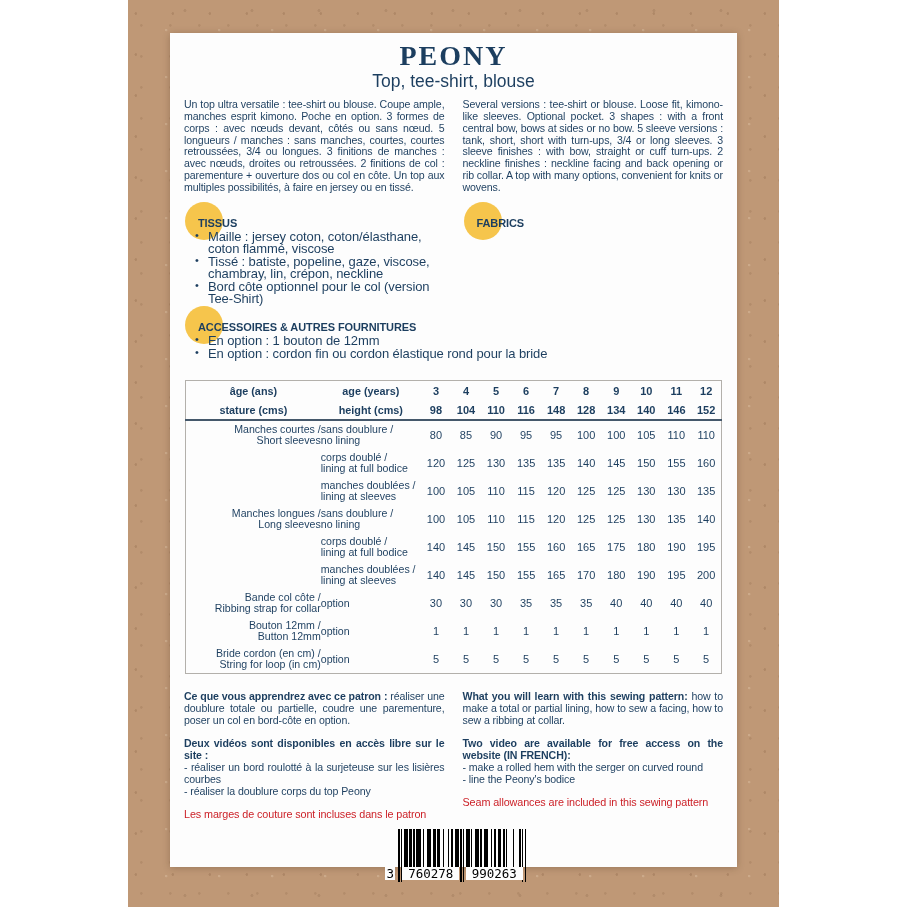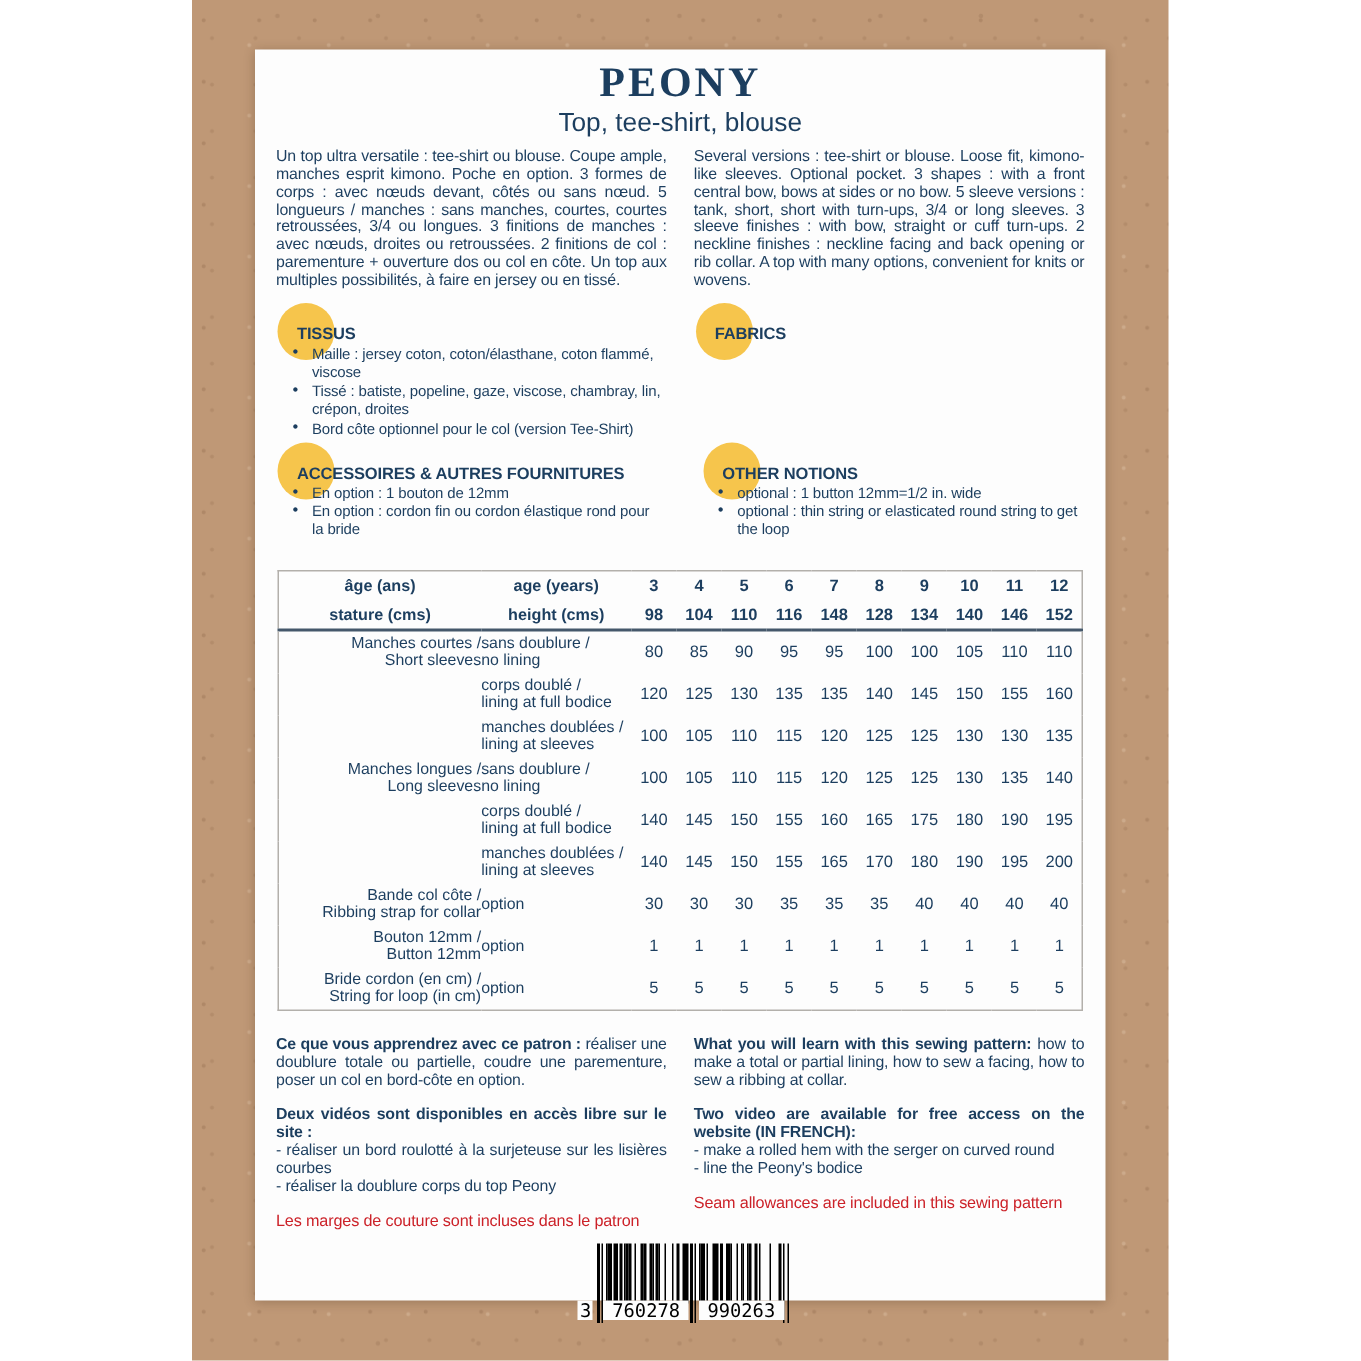--- a/index.html
+++ b/index.html
@@ -36,21 +36,21 @@
   .section-heading {
     position:relative; z-index:0; font-size:11px; font-weight:bold;
     letter-spacing:-0.1px; margin:0 0 2px 14px;
   }
   .circle {
     position:absolute; left:-13px; top:-15px; width:38px; height:38px;
     border-radius:50%; background:#f6c54c; z-index:-1; display:block;
   }
   ul.bullets { margin:2px 0 0; padding:0 0 0 24px; list-style:none; }
   ul.bullets li {
-    position:relative; font-size:10px; line-height:11.9px;
+    position:relative; font-size:13px; line-height:11.9px;
     letter-spacing:-0.1px; margin-bottom:1px; text-align:left;
   }
   ul.bullets li::before { content:"\2022"; position:absolute; left:-13px; top:-1px; font-size:11px; }
   .size-table-wrap { margin-top:19px; }
   table.size-table {
     width:537px; margin:0 auto; border-collapse:collapse;
     border:1px solid #b3b0ab; font-size:10.8px; color:#1c3e5f; table-layout:fixed;
   }
   table.size-table thead { border-bottom:2.5px solid #45586b; }
   table.size-table th { font-weight:bold; padding:4px 0 3px; }
@@ -89,42 +89,35 @@
     <div class="two-col intro">
       <div class="col body-text">Un top ultra versatile : tee-shirt ou blouse. Coupe ample, manches esprit kimono. Poche en option. 3 formes de corps : avec nœuds devant, côtés ou sans nœud. 5 longueurs / manches : sans manches, courtes, courtes retroussées, 3/4 ou longues. 3 finitions de manches : avec nœuds, droites ou retroussées. 2 finitions de col : parementure + ouverture dos ou col en côte. Un top aux multiples possibilités, à faire en jersey ou en tissé.</div>
       <div class="col body-text">Several versions : tee-shirt or blouse. Loose fit, kimono-like sleeves. Optional pocket. 3 shapes : with a front central bow, bows at sides or no bow. 5 sleeve versions : tank, short, short with turn-ups, 3/4 or long sleeves. 3 sleeve finishes : with bow, straight or cuff turn-ups. 2 neckline finishes : neckline facing and back opening or rib collar. A top with many options, convenient for knits or wovens.</div>
     </div>
 
     <div class="two-col sections-row1">
       <div class="col">
         <h3 class="section-heading"><span class="circle"></span><span>TISSUS</span></h3>
         <ul class="bullets">
           <li>Maille : jersey coton, coton/élasthane, coton flammé, viscose</li>
-          <li>Tissé : batiste, popeline, gaze, viscose, chambray, lin, crépon, droites</li>
+          <li>Tissé : batiste, popeline, gaze, viscose, chambray, lin, crépon, neckline</li>
           <li>Bord côte optionnel pour le col (version Tee-Shirt)</li>
         </ul>
       </div>
       <div class="col">
         <h3 class="section-heading"><span class="circle"></span><span>FABRICS</span></h3>
       </div>
     </div>
 
     <div class="two-col sections-row2">
       <div class="col">
         <h3 class="section-heading"><span class="circle"></span><span>ACCESSOIRES &amp; AUTRES FOURNITURES</span></h3>
         <ul class="bullets">
           <li>En option : 1 bouton de 12mm</li>
           <li>En option : cordon fin ou cordon élastique rond pour la bride</li>
-        </ul>
-      </div>
-      <div class="col">
-        <h3 class="section-heading"><span class="circle"></span><span>OTHER NOTIONS</span></h3>
-        <ul class="bullets">
-          <li>optional : 1 button 12mm=1/2 in. wide</li>
-          <li>optional : thin string or elasticated round string to get the loop</li>
         </ul>
       </div>
     </div>
 
     <div class="size-table-wrap">
       <table class="size-table">
         <colgroup>
           <col style="width:135px">
             <col style="width:100px">
           <col style="width:30px">

